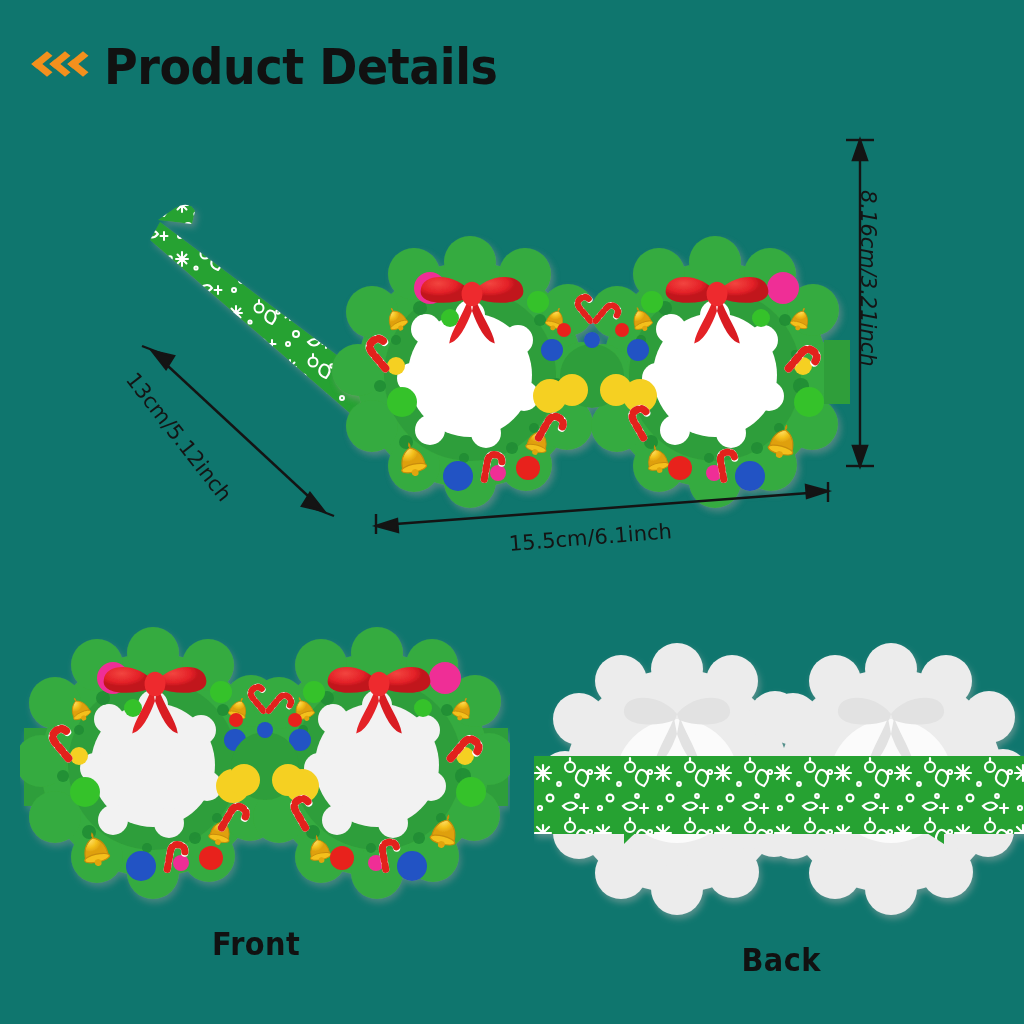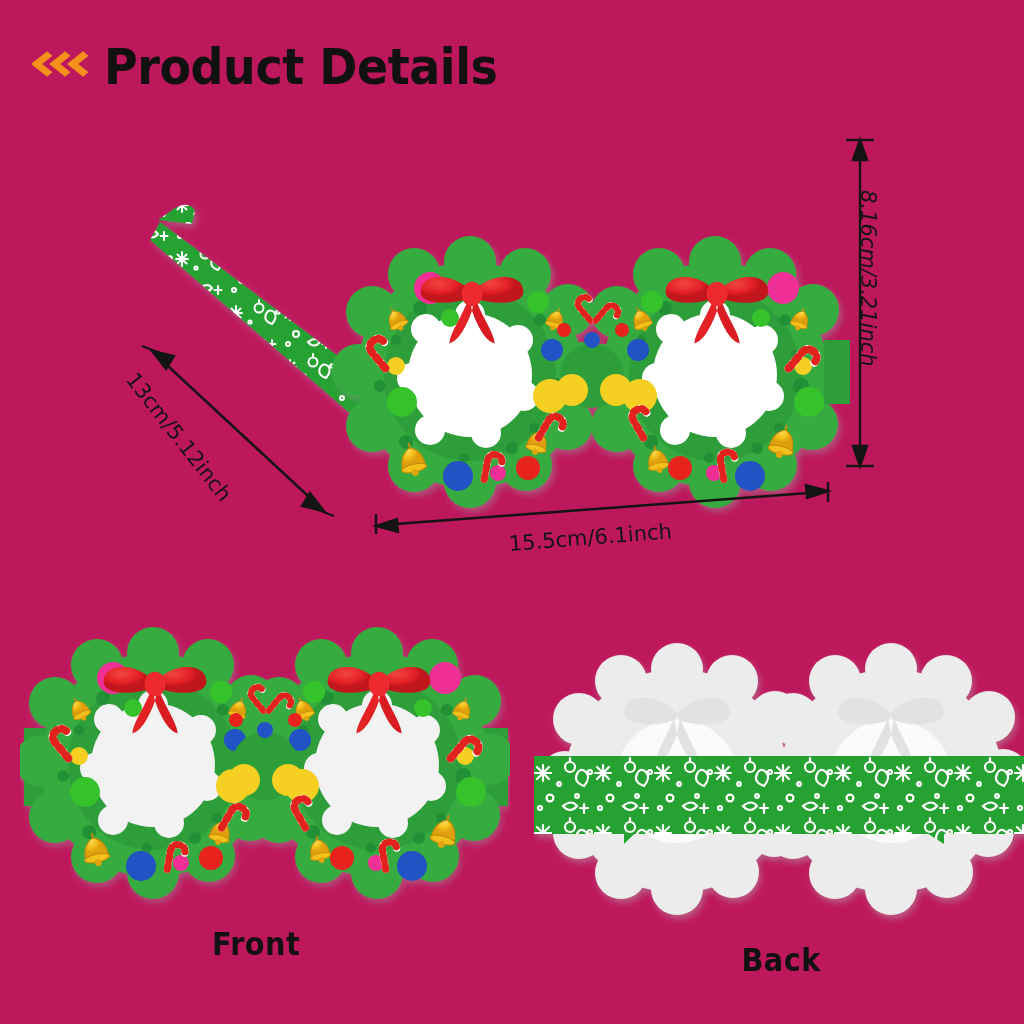--- a/index.html
+++ b/index.html
@@ -2,21 +2,21 @@
 <html><head>
 <meta charset="utf-8">
 <style>
   * { box-sizing: border-box; margin: 0; padding: 0; }
   html, body {
     width: 1024px; height: 1024px;
     background: #ffffff;
     font-family: "Liberation Sans", sans-serif;
     overflow: hidden;
   }
-  #page { position: relative; width: 1024px; height: 1024px; background: #be185d; }
+  #page { position: relative; width: 1024px; height: 1024px; background: #0f766e; }
 
   
   #header { position: absolute; left: 0; top: 0; width: 1024px; height: 110px; }
   #chevrons {
     position: absolute; left: 34px; top: 50px;
     display: flex; gap: 3px;
   }
   .chev {
     width: 15px; height: 30px;
     position: relative;

